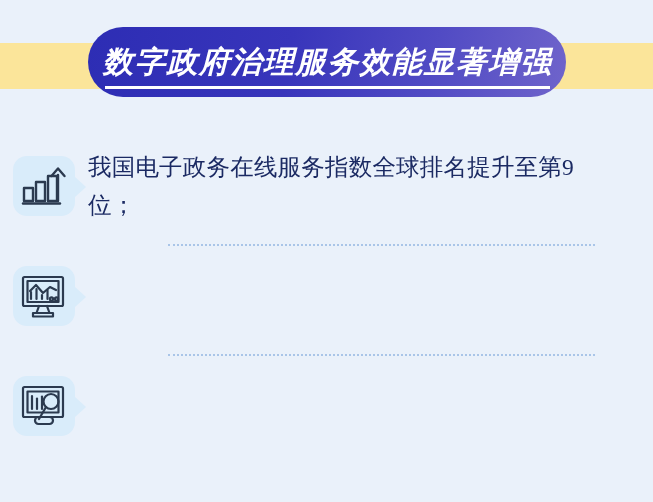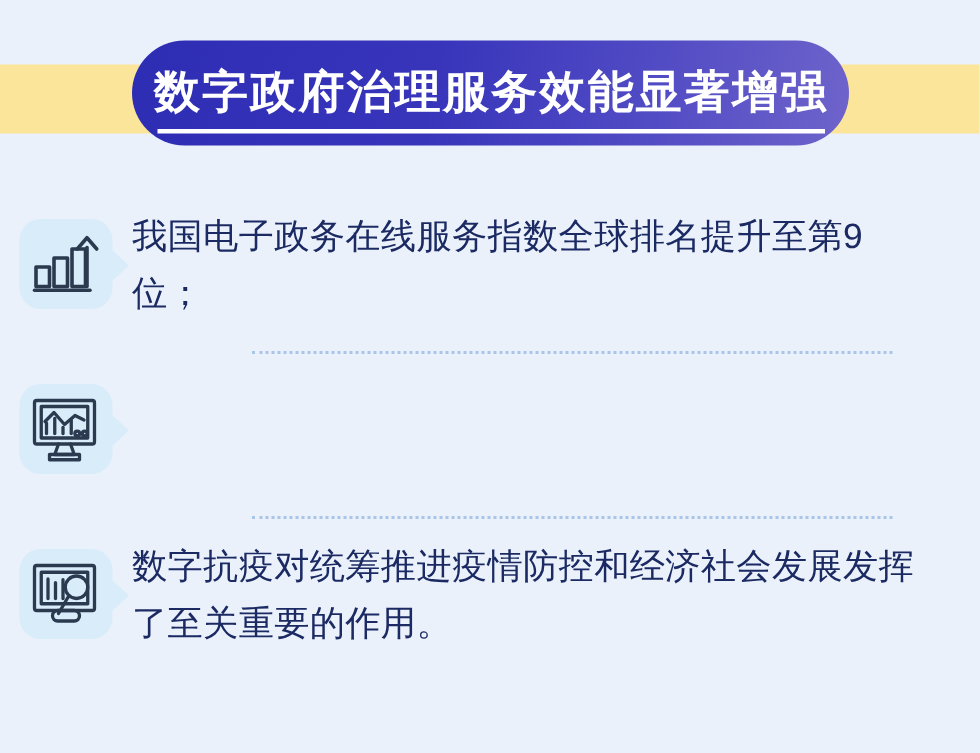--- a/index.html
+++ b/index.html
@@ -39,20 +39,21 @@
     height: 70px;
     border-radius: 35px;
     background: linear-gradient(100deg, #2d2db4 0%, #3835bb 42%, #514bc4 72%, #6f64cb 100%);
     display: flex;
     align-items: center;
     justify-content: center;
   }
   .title-inner {
     position: relative;
     padding: 0 4px;
+    font-style: italic;
   }
   .title-text {
     display: block;
     color: #ffffff;
     font-size: 30px;
     font-weight: bold;
     letter-spacing: 1.5px;
     line-height: 1;
     text-align: center;
     white-space: nowrap;
@@ -64,22 +65,23 @@
     right: 2px;
     bottom: -12px;
     height: 3px;
     background: #ffffff;
   }
 
   
   .list {
     position: absolute;
     left: 0;
-    top: 126px;
-    width: 653px;
+    top: 136px;
+    width: 653px;
+    font-family: Liberation Serif, serif;
   }
   .row {
     position: relative;
     display: flex;
     align-items: flex-start;
     height: 110px;
   }
   .bubble-wrap {
     position: relative;
     width: 88px;
@@ -203,19 +205,16 @@
             <line x1="12" y1="13" x2="12" y2="26"></line>
             <line x1="17" y1="15.5" x2="17" y2="26"></line>
             <line x1="22" y1="13.5" x2="22" y2="26"></line>
             <circle cx="31" cy="18.5" r="7.5"></circle>
             <line x1="26" y1="24" x2="19" y2="36"></line>
             <rect x="15" y="34" width="18" height="7" rx="3.5"></rect>
           </g>
         </svg>
       </div>
     </div>
-    <div class="text-col">
-      <span class="item-text">数字抗疫对统筹推进疫情防控和经济社会发展发挥了至关重要的作用。</span>
-    </div>
 
   </div>
 
 </div>
 
 </body></html>

